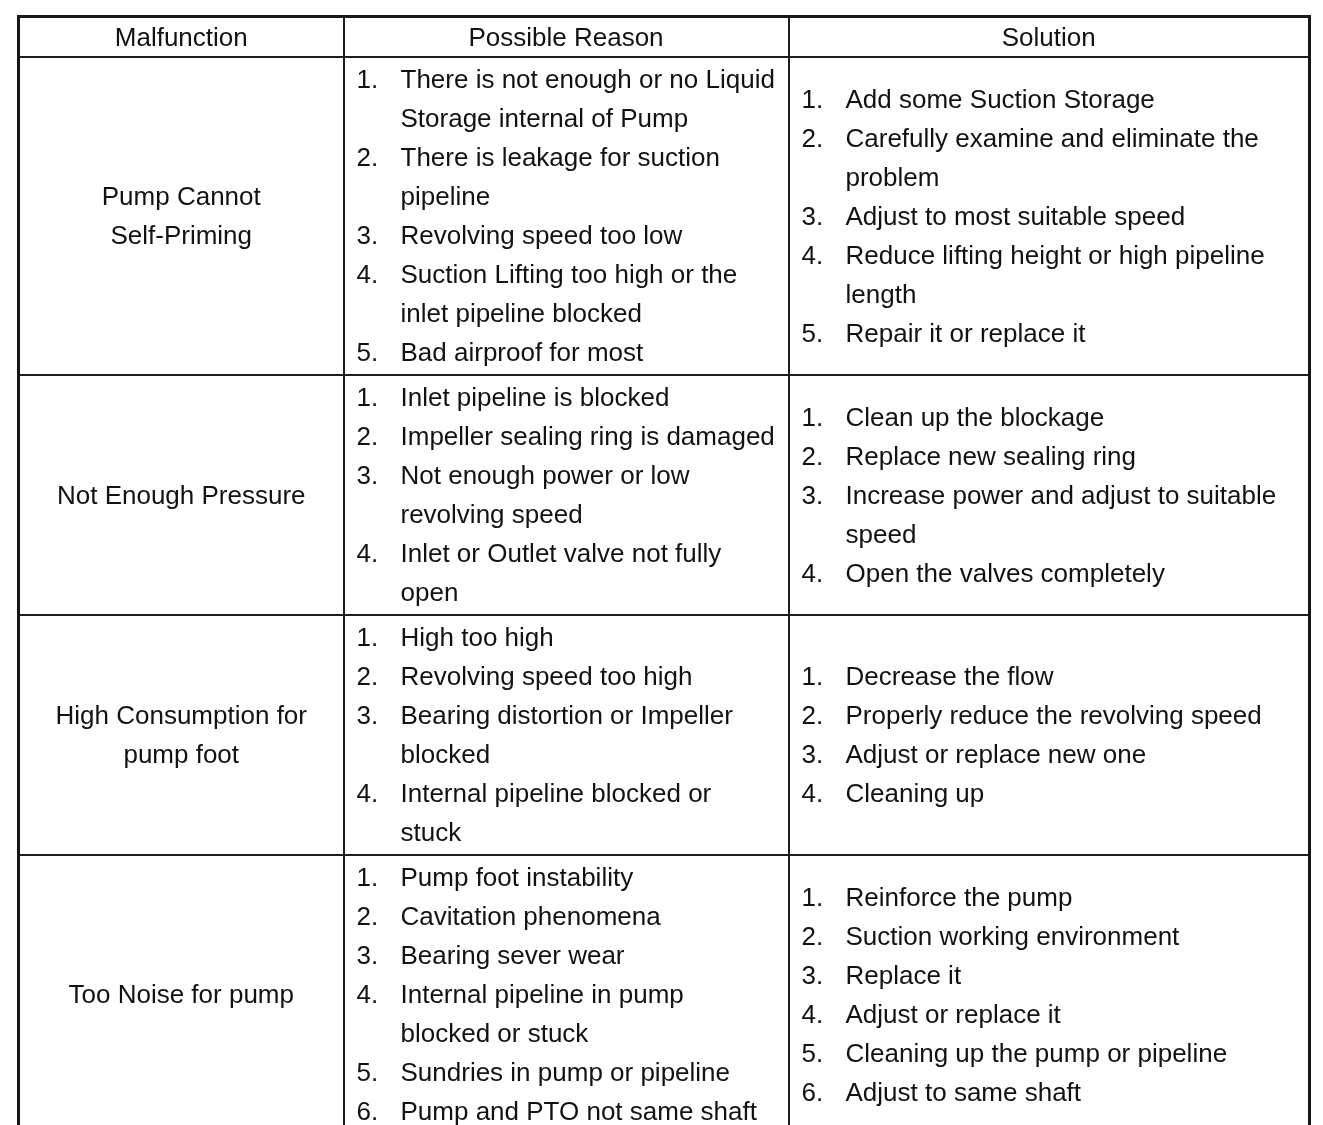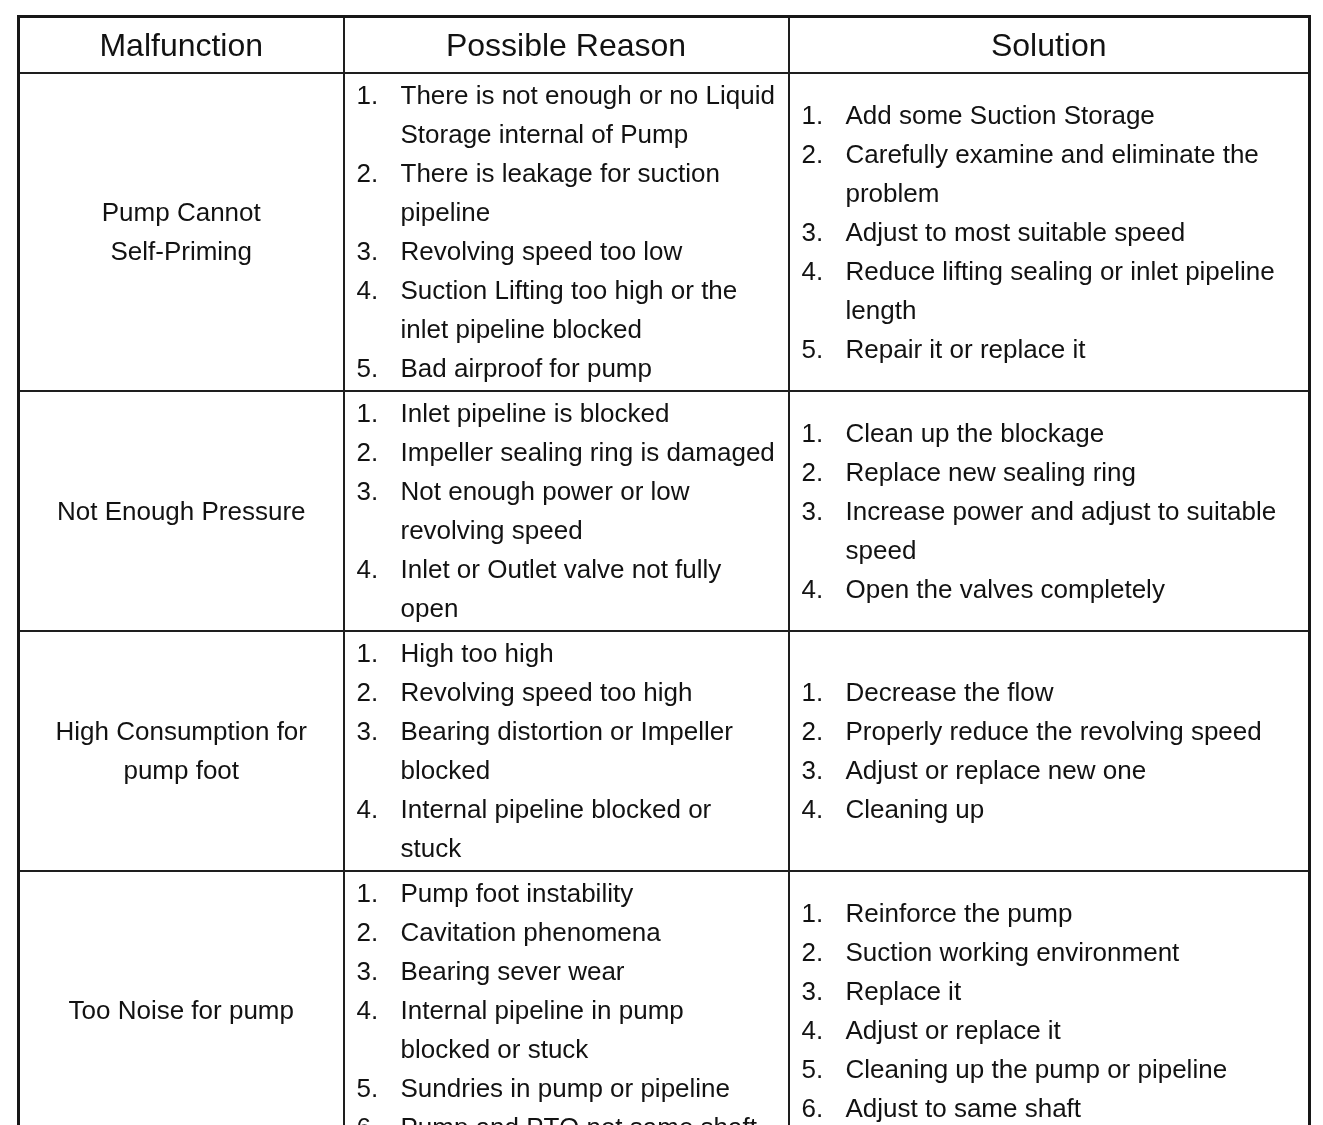--- a/index.html
+++ b/index.html
@@ -23,24 +23,24 @@
     table-layout: fixed;
     border: 3px solid #171717;
   }
   table.trouble th,
   table.trouble td {
     border: 2px solid #1e1e1e;
     font-weight: 400;
   }
   thead th {
     height: 38px;
-    font-size: 32px;
+    font-size: 26px;
     text-align: center;
     vertical-align: middle;
-    padding: 8px;
+    padding: 0;
   }
   tbody td {
     vertical-align: middle;
   }
   tr.row-0 { height: 314px; }
   tr.row-1 { height: 235px; }
   tr.row-2 { height: 236px; }
   tr.row-3 { height: 275px; }
   .malf-cell {
     text-align: center;
@@ -107,40 +107,40 @@
             <span class="num">3.</span>
             <span class="txt">Revolving speed too low</span>
           </div>
           <div class="li">
             <span class="num">4.</span>
             <span class="txt">Suction Lifting too high or the
 inlet pipeline blocked</span>
           </div>
           <div class="li">
             <span class="num">5.</span>
-            <span class="txt">Bad airproof for pump</span>
+            <span class="txt">Bad airproof for most</span>
           </div>
         </td>
         <td class="list-cell">
           <div class="li">
             <span class="num">1.</span>
             <span class="txt">Add some Suction Storage</span>
           </div>
           <div class="li">
             <span class="num">2.</span>
             <span class="txt">Carefully examine and eliminate the
 problem</span>
           </div>
           <div class="li">
             <span class="num">3.</span>
             <span class="txt">Adjust to most suitable speed</span>
           </div>
           <div class="li">
             <span class="num">4.</span>
-            <span class="txt">Reduce lifting sealing or inlet pipeline
+            <span class="txt">Reduce lifting height or high pipeline
 length</span>
           </div>
           <div class="li">
             <span class="num">5.</span>
             <span class="txt">Repair it or replace it</span>
           </div>
         </td>
       </tr>
       <tr class="row-1">
         <td class="malf-cell">

